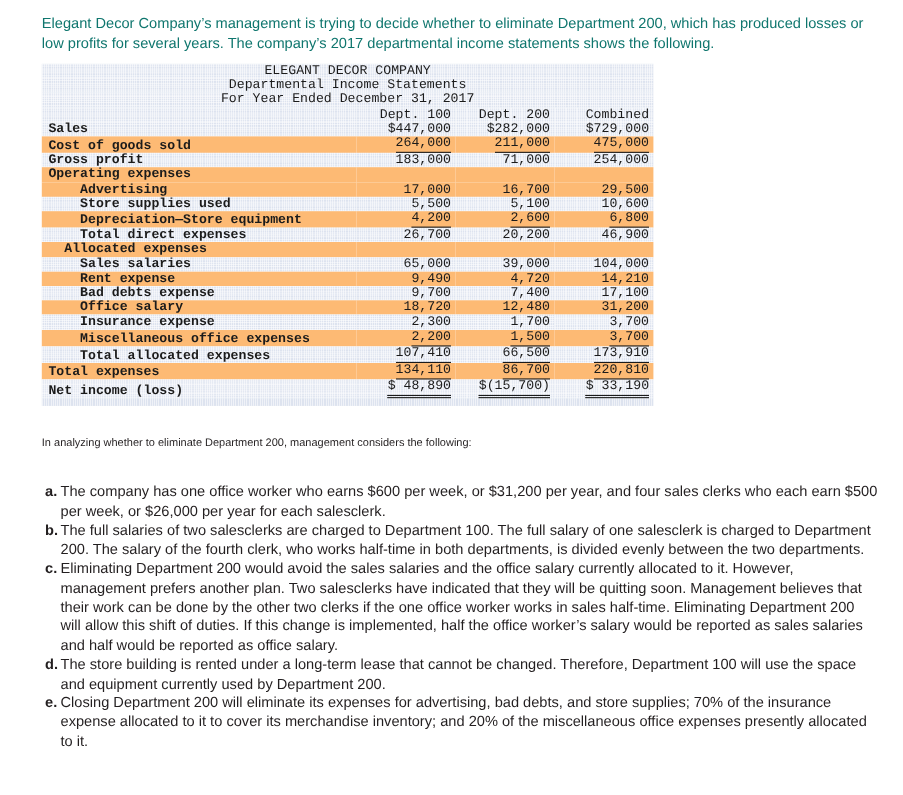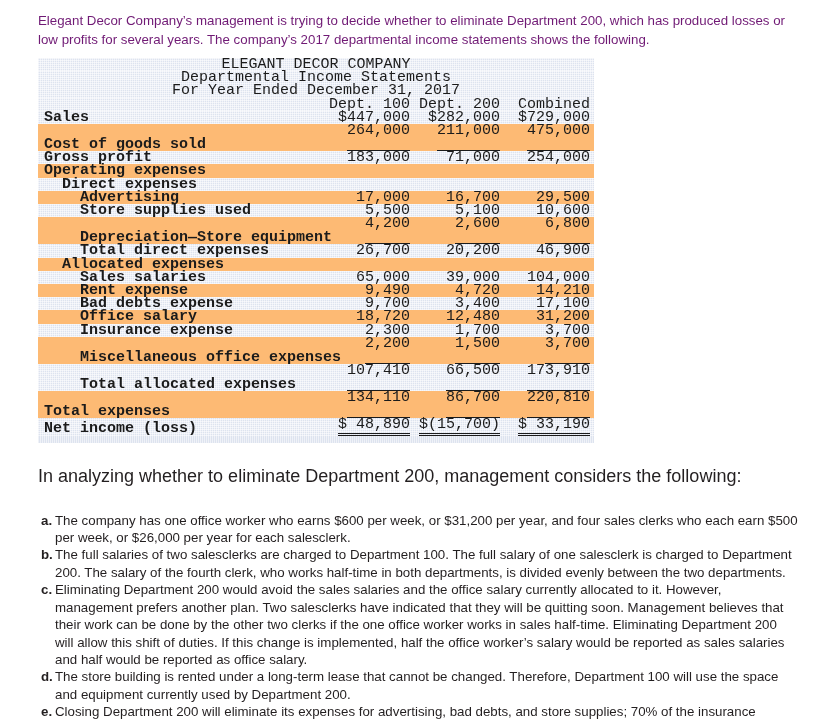--- a/index.html
+++ b/index.html
@@ -23,36 +23,36 @@
     box-sizing: border-box;
     padding: 0;
     overflow: hidden;
   }
 
   
   .intro {
     margin: 11px 38px 0 38px;
     font-size: 13.3px;
     line-height: 19px;
-    color: #701a75;
+    color: #0f766e;
     width: 752px;
   }
 
   
   .stmt-wrap {
     margin: 9px 0 0 38px;
     width: 556px;
     position: relative;
   }
 
   .stmt {
     width: 100%;
     border-collapse: collapse;
     font-family: "Liberation Mono", "DejaVu Sans Mono", monospace;
-    font-size: 15px;
+    font-size: 12px;
     line-height: 13.2px;
     color: #1b1b1b;
     table-layout: fixed;
   }
   .stmt td {
     padding: 0;
     height: 13.2px;
     vertical-align: bottom;
     white-space: pre;
   }
@@ -83,39 +83,39 @@
   }
 
   .c-label { width: 286px; text-align: left; padding-left: 6px !important; font-weight: bold; }
   .c-num   { width: 90px;  text-align: right; padding-right: 4px !important; }
 
   .ttl { text-align: center; }
 
   .num { display: inline-block; }
 
   
-  td.ul   > .num { border-bottom: 1px solid #1b1b1b; padding-bottom: 13px; }
+  td.ul   > .num { border-bottom: 1px solid #1b1b1b; padding-bottom: 1px; }
   td.dbl  > .num { border-bottom: 3px double #1b1b1b; padding-bottom: 1px; }
 
   
   .stmt-rule {
     width: 556px;
     height: 7px;
     margin-left: 38px;
     background-color: #dde3ef;
     background-image:
       repeating-linear-gradient(90deg,
         rgba(255,255,255,0.55) 0px, rgba(255,255,255,0.55) 1px,
         rgba(255,255,255,0) 1px, rgba(255,255,255,0) 2px);
   }
 
   
   .midtext {
     margin: 24px 38px 0 38px;
-    font-size: 18px;
+    font-size: 10px;
     line-height: 19px;
     width: 752px;
   }
 
   
   .notes {
     margin: 26px 38px 0 38px;
     width: 760px;
   }
   .note {
@@ -185,26 +185,20 @@
             <td class="c-num"><span class="num">183,000</span></td>
             <td class="c-num"><span class="num">71,000</span></td>
             <td class="c-num"><span class="num">254,000</span></td>
           </tr>
           <tr class="plain">
             <td class="c-label">Operating expenses</td>
             <td class="c-num"></td>
             <td class="c-num"></td>
             <td class="c-num"></td>
           </tr>
-          <tr class="stripe">
-            <td class="c-label">  Direct expenses</td>
-            <td class="c-num"></td>
-            <td class="c-num"></td>
-            <td class="c-num"></td>
-          </tr>
           <tr class="plain">
             <td class="c-label">    Advertising</td>
             <td class="c-num"><span class="num">17,000</span></td>
             <td class="c-num"><span class="num">16,700</span></td>
             <td class="c-num"><span class="num">29,500</span></td>
           </tr>
           <tr class="stripe">
             <td class="c-label">    Store supplies used</td>
             <td class="c-num"><span class="num">5,500</span></td>
             <td class="c-num"><span class="num">5,100</span></td>
@@ -236,21 +230,21 @@
           </tr>
           <tr class="plain">
             <td class="c-label">    Rent expense</td>
             <td class="c-num"><span class="num">9,490</span></td>
             <td class="c-num"><span class="num">4,720</span></td>
             <td class="c-num"><span class="num">14,210</span></td>
           </tr>
           <tr class="stripe">
             <td class="c-label">    Bad debts expense</td>
             <td class="c-num"><span class="num">9,700</span></td>
-            <td class="c-num"><span class="num">3,400</span></td>
+            <td class="c-num"><span class="num">7,400</span></td>
             <td class="c-num"><span class="num">17,100</span></td>
           </tr>
           <tr class="plain">
             <td class="c-label">    Office salary</td>
             <td class="c-num"><span class="num">18,720</span></td>
             <td class="c-num"><span class="num">12,480</span></td>
             <td class="c-num"><span class="num">31,200</span></td>
           </tr>
           <tr class="stripe">
             <td class="c-label">    Insurance expense</td>

